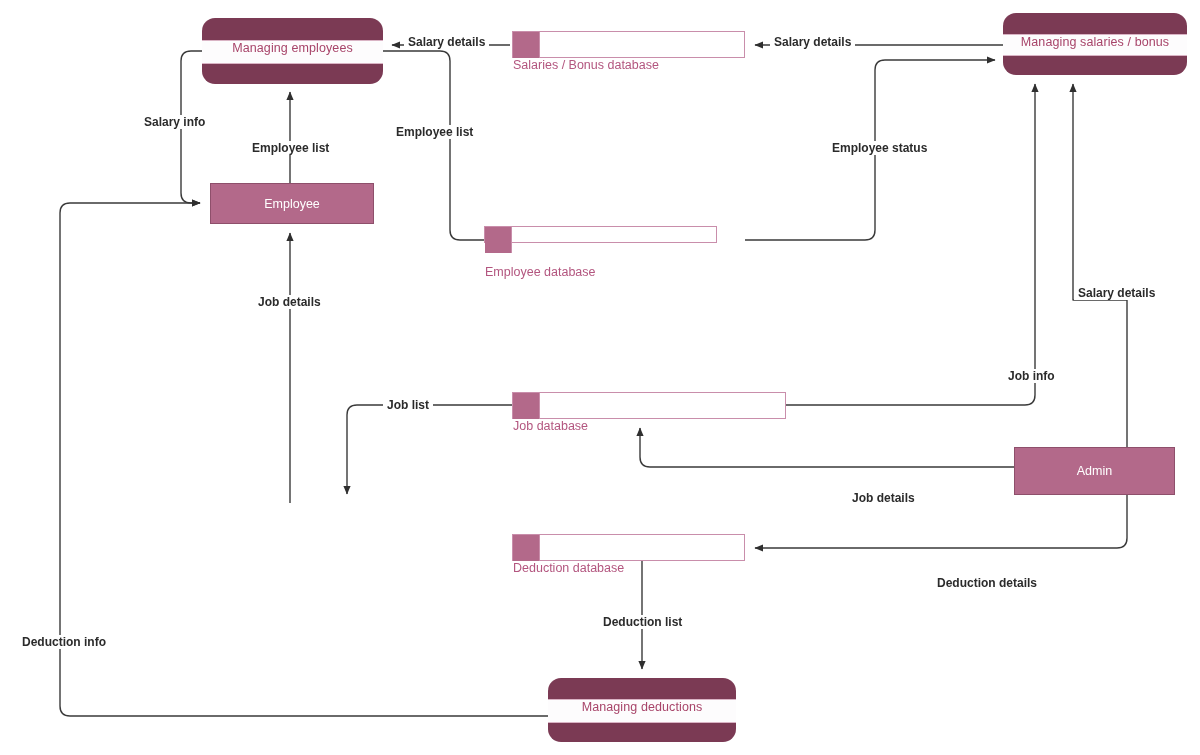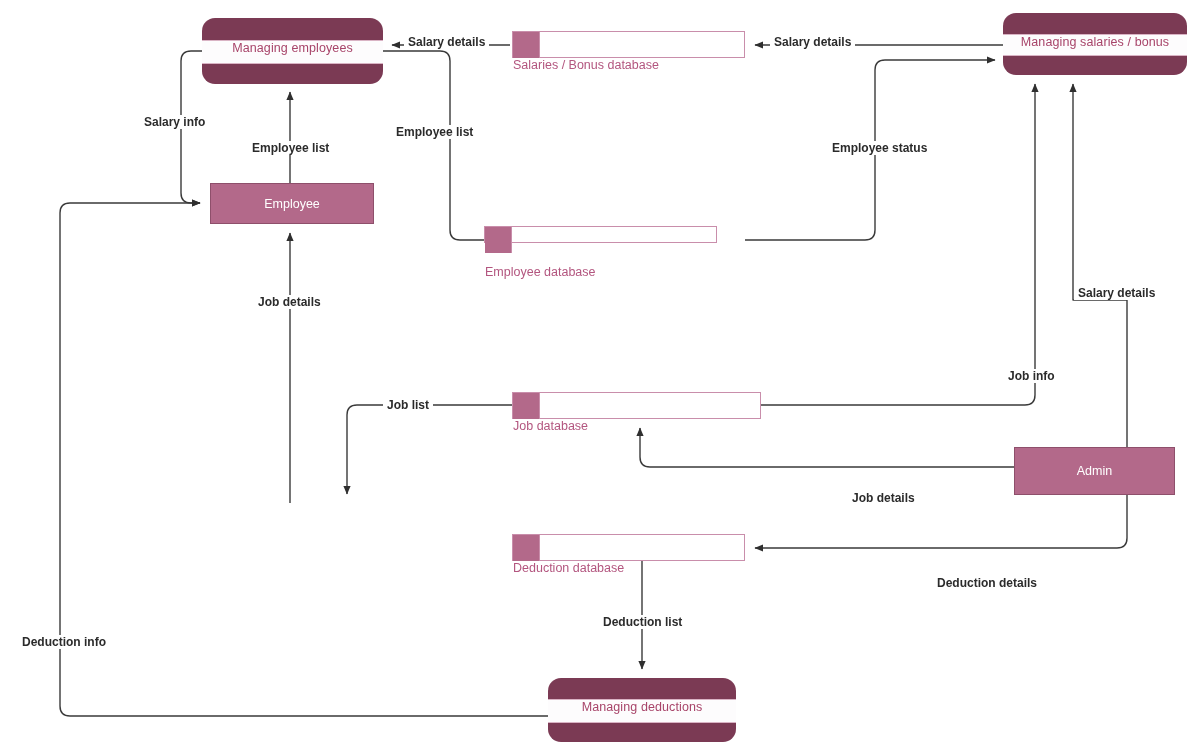--- a/index.html
+++ b/index.html
@@ -170,21 +170,21 @@
   <div class="store" style="left:512px; top:31px; width:233px; height:27px;">
     <div class="cap"></div>
     <div class="slabel">Salaries / Bonus database</div>
   </div>
 
   <div class="store" style="left:484px; top:226px; width:233px; height:17px;gap:12px;">
     <div class="cap"></div>
     <div class="slabel">Employee database</div>
   </div>
 
-  <div class="store" style="left:512px; top:392px; width:249px; height:27px;">
+  <div class="store" style="left:512px; top:392px; width:274px; height:27px;">
     <div class="cap"></div>
     <div class="slabel">Job database</div>
   </div>
 
   <div class="store" style="left:512px; top:534px; width:233px; height:27px;">
     <div class="cap"></div>
     <div class="slabel">Deduction database</div>
   </div>
 
   <div class="entity" style="left:210px; top:183px; width:164px; height:41px;">Employee</div>

